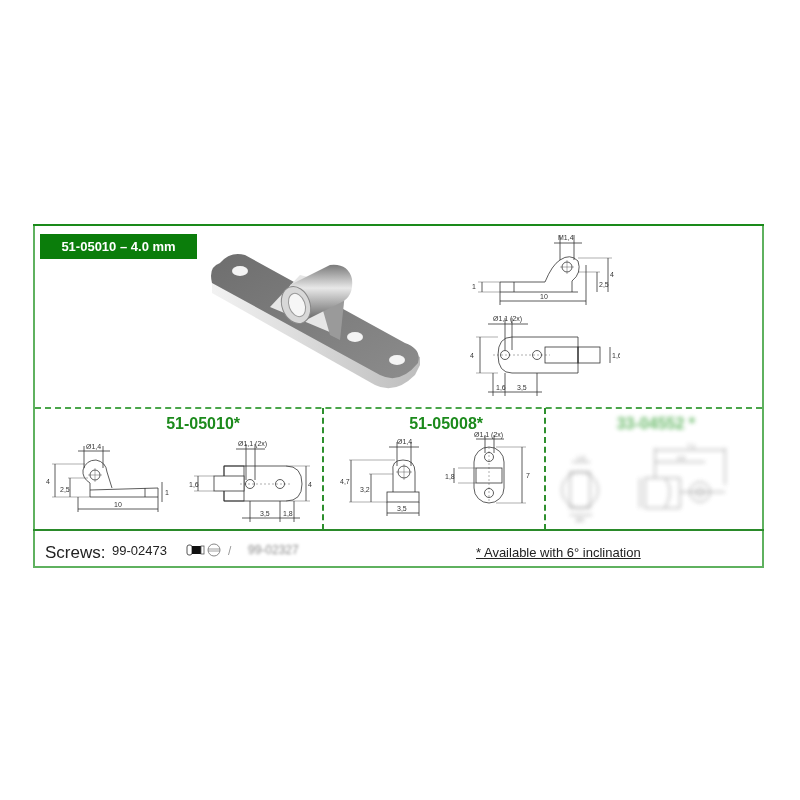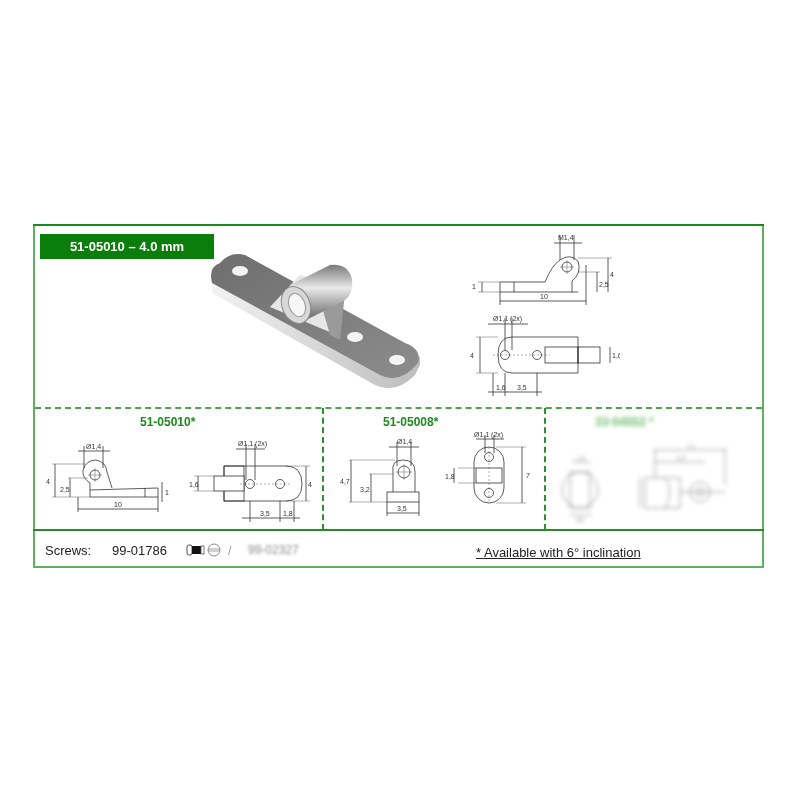--- a/index.html
+++ b/index.html
@@ -1,25 +1,25 @@
 <!DOCTYPE html>
 <html><head>
 <meta charset="utf-8">
 <style>
   html, body { margin:0; padding:0; background:#ffffff; }
   body { width:800px; height:800px; position:relative; overflow:hidden; font-family:"Liberation Sans", sans-serif; }
   .frame { position:absolute; left:33px; top:224px; width:731px; height:344px; border:2px solid #5fb15f; box-sizing:border-box; }
   .frame-top { position:absolute; left:33px; top:224px; width:731px; height:2px; background:#1a8a1a; }
-  .title-box { position:absolute; left:40px; top:234px; width:174px; height:25px; background:#0b7d0b; color:#fff; font-weight:bold; font-size:13px; line-height:25px; text-align:center; }
+  .title-box { position:absolute; left:40px; top:234px; width:157px; height:25px; background:#0b7d0b; color:#fff; font-weight:bold; font-size:13px; line-height:25px; text-align:center; }
   .dash-h { position:absolute; left:35px; top:407px; width:727px; height:0; border-top:2px dashed #4aa64a; }
   .dash-v { position:absolute; top:408px; height:122px; width:0; border-left:2px dashed #2d8f2d; }
   .solid-h { position:absolute; left:33px; top:529px; width:731px; height:2px; background:#2a8a2a; }
-  .sec-title { position:absolute; font-weight:bold; font-size:12px; color:#1c8a1c; text-align:left; }
+  .sec-title { position:absolute; font-weight:bold; font-size:16px; color:#1c8a1c; text-align:right; }
   .blur { filter: blur(2px); opacity:0.75; }
-  .screws-label { position:absolute; left:45px; top:543px; font-size:13px; color:#222; }
+  .screws-label { position:absolute; left:45px; top:543px; font-size:17px; color:#222; }
   .screws-part { position:absolute; left:112px; top:543px; font-size:13px; color:#222; }
   .screw-icons { position:absolute; left:186px; top:541px; width:52px; height:18px; }
   .screws-alt { position:absolute; left:248px; top:543px; font-size:12px; color:#888; filter:blur(1.5px); }
   .note { position:absolute; left:476px; top:545px; font-size:13px; color:#222;text-decoration:underline; }
   svg text { font-family:"Liberation Sans", sans-serif; }
 </style>
 </head>
 <body>
 
 <div class="frame"></div>
@@ -247,21 +247,21 @@
   <line x1="90" y1="48" x2="90" y2="78"></line>
   <g stroke="none" fill="#666" font-size="6">
     <text x="27" y="30">1,6</text>
     <text x="26" y="92">Ø4</text>
     <text x="137" y="18">7,1</text>
     <text x="127" y="30">3,5</text>
   </g>
 </svg>
 
 <div class="screws-label">Screws:</div>
-<div class="screws-part">99-01786</div>
+<div class="screws-part">99-02473</div>
 <svg class="screw-icons" viewBox="0 0 52 18">
   <g>
     <rect x="1" y="4" width="5" height="10" rx="2" fill="none" stroke="#555" stroke-width="1"></rect>
     <rect x="6" y="5" width="9" height="8" fill="#111"></rect>
     <rect x="15" y="5" width="3" height="8" fill="#fff" stroke="#555" stroke-width="0.8"></rect>
   </g>
   <g>
     <circle cx="28" cy="9" r="6" fill="none" stroke="#888" stroke-width="1"></circle>
     <line x1="22" y1="8" x2="34" y2="8" stroke="#888" stroke-width="0.8"></line>
     <line x1="22" y1="10" x2="34" y2="10" stroke="#888" stroke-width="0.8"></line>

